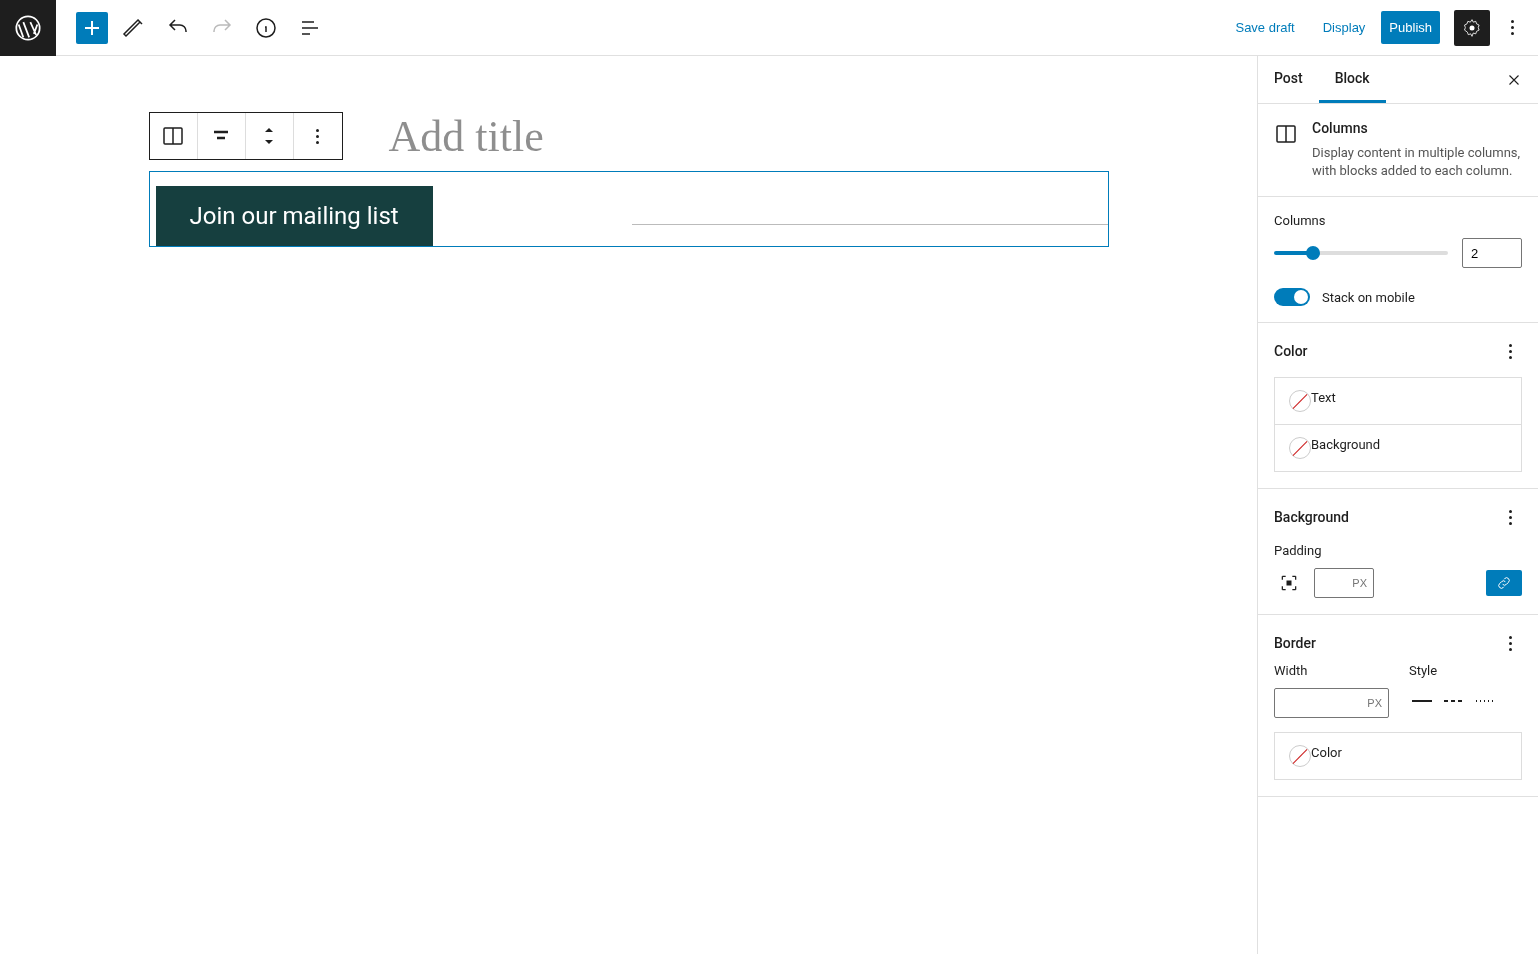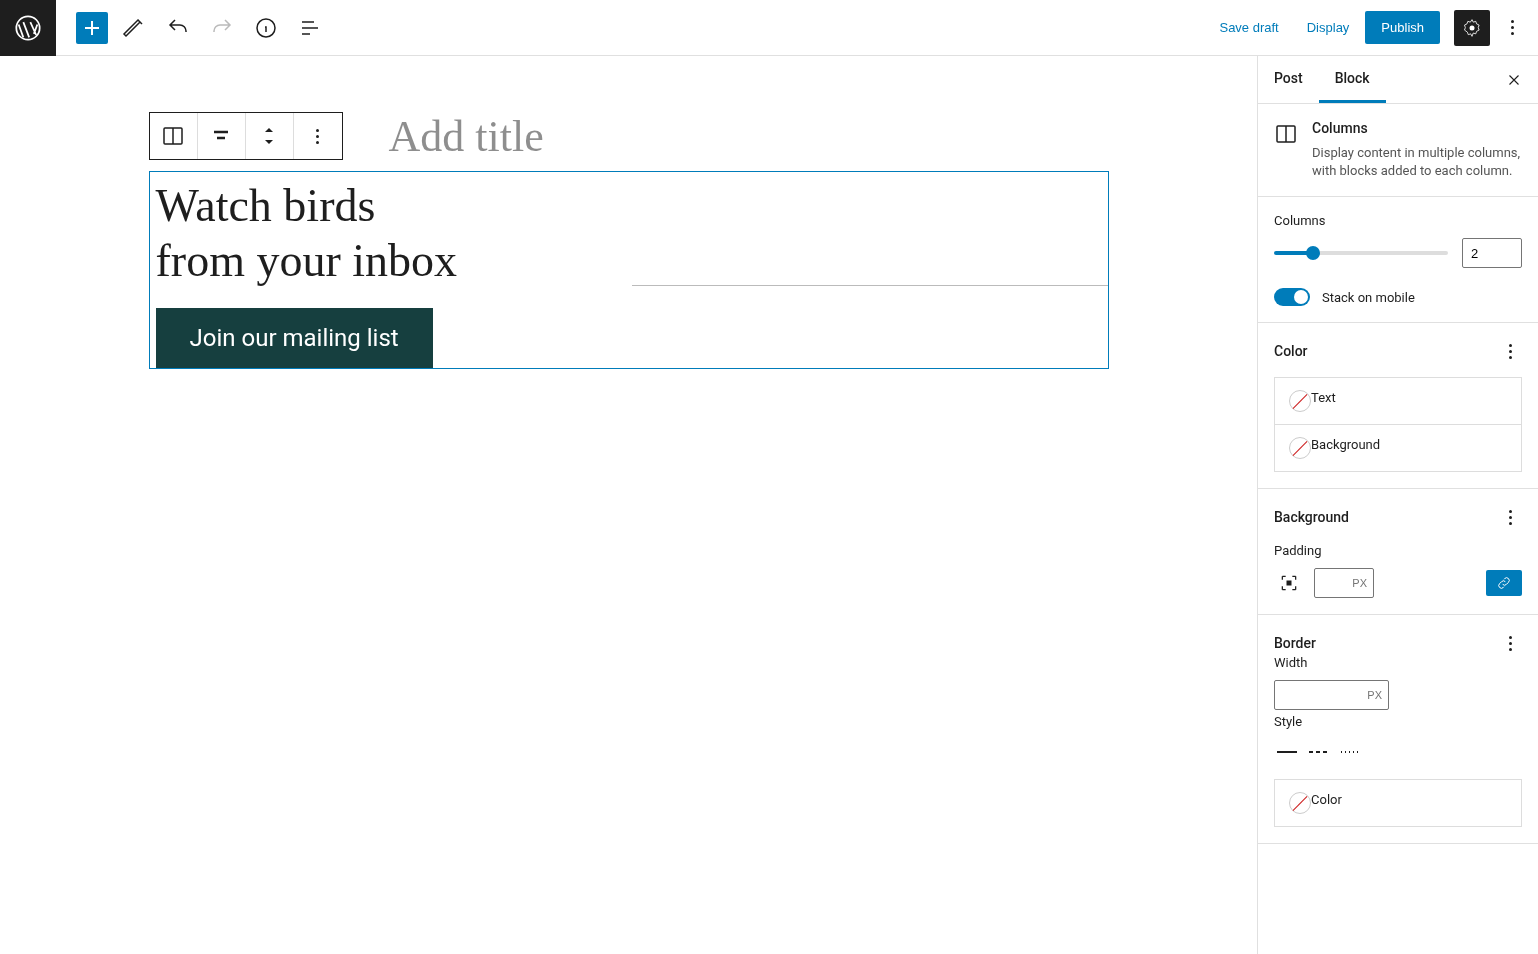--- a/index.html
+++ b/index.html
@@ -9,21 +9,21 @@
   .topbar { height: 56px; display: flex; align-items: center; border-bottom: 1px solid #e0e0e0; }
   .wp-logo { width: 56px; height: 56px; background: #1e1e1e; display: flex; align-items: center; justify-content: center; flex-shrink: 0; }
   .wp-logo svg { width: 28px; height: 28px; }
   .topbar-left { display: flex; align-items: center; padding-left: 20px; gap: 8px; }
   .topbar-btn { width: 36px; height: 36px; border: none; background: none; display: inline-flex; align-items: center; justify-content: center; cursor: pointer; border-radius: 2px; }
   .add-btn { background: #007cba; color: #fff; width: 32px; height: 32px; border-radius: 2px; }
   .topbar-btn svg { width: 24px; height: 24px; }
   .redo-btn { opacity: 0.3; }
   .topbar-right { margin-left: auto; display: flex; align-items: center; padding-right: 8px; gap: 4px; }
   .link-btn { color: #007cba; background: none; border: none; padding: 8px 12px; cursor: pointer; font-size: 13px; text-align: center; }
-  .publish-btn { background: #007cba; color: #fff; border: none; padding: 9px 16px; border-radius: 2px; cursor: pointer; font-size: 13px; }
+  .publish-btn { background: #007cba; color: #fff; border: none; padding: 9px 8px; border-radius: 2px; cursor: pointer; font-size: 13px; }
   .settings-btn { width: 36px; height: 36px; background: #1e1e1e; color: #fff; border: none; margin-left: 10px; display: flex; align-items: center; justify-content: center; cursor: pointer; border-radius: 2px; }
   .more-btn { width: 36px; height: 36px; background: none; border: none; cursor: pointer; display: flex; align-items: center; justify-content: center; }
   
   
   .main-area { display: flex; height: calc(100vh - 56px); }
   .editor { flex: 1; position: relative; overflow: auto; border-right: 1px solid #e0e0e0;}
   .editor-inner { padding: 60px 60px; max-width: 1080px; margin: 0 auto; position: relative;}
   
   .title-placeholder { font-family: Georgia, 'Times New Roman', serif; font-size: 44px; font-weight: 300; color: rgba(30,30,30,0.5); position: absolute; left: 300px; top: 55px; pointer-events:none;}
   
@@ -75,21 +75,21 @@
   .color-row + .color-row { border-top:none;}
   .color-swatch { width: 22px; height: 22px; border: 1px solid #ccc; border-radius: 50%; position: relative; background:#fff;}
   .color-swatch.empty::after { content:''; position:absolute; width:100%; height:1px; background:#cc1818; top:50%; left:0; transform:rotate(-45deg); transform-origin:center;}
   .color-list { margin-top:14px;}
   
   .dim-row { display:flex; align-items:center; gap:10px; margin-top:8px;}
   .dim-icon-btn { width:30px; height:30px; border:none; background:none; display:flex; align-items:center; justify-content:center; cursor:pointer;}
   .dim-input { width:60px; height:30px; border:1px solid #757575; border-radius:2px; padding:0 6px; font-size:11px; text-align:right; color:#757575;}
   .link-toggle-btn { width:36px; height:26px; background:#007cba; border:none; border-radius:2px; margin-left:auto; display:flex; align-items:center; justify-content:center; cursor:pointer;}
   
-  .border-row { display:flex; gap:4px; flex-direction:column;}
+  .border-row { display:flex; gap:20px; margin-top:8px;}
   .border-col {flex:1;}
   .style-btns { display:flex; gap:6px; margin-top:6px;}
   .style-btn { width:26px; height:26px; border:none; background:none; display:flex; align-items:center; justify-content:center; cursor:pointer; font-size:18px;}
   .width-input { width:115px; height:30px; border:1px solid #757575; border-radius:2px; padding:0 6px; font-size:11px; text-align:right; color:#757575;}
   
   .kebab { display:inline-flex; flex-direction:column; gap:3px; width:20px; align-items:center;}
   .kebab span {width:3px;height:3px;background:#1e1e1e;border-radius:50%;}
 </style>
 </head>
 <body>
@@ -181,24 +181,20 @@
             <span class="kebab">
               <span></span>
               <span></span>
               <span></span>
             </span>
           </button>
       </div>
 
       <div class="columns-block">
         <div class="col col-left">
-          <div class="col-heading">
-            <span>Watch birds</span><br>
-            <span>from your inbox</span>
-          </div>
           <div class="col-btn">Join our mailing list</div>
         </div>
         <div class="col col-right">
           <div class="col-right-line"></div>
         </div>
       </div>
     </div>
   </div>
 
   <div class="sidebar">

